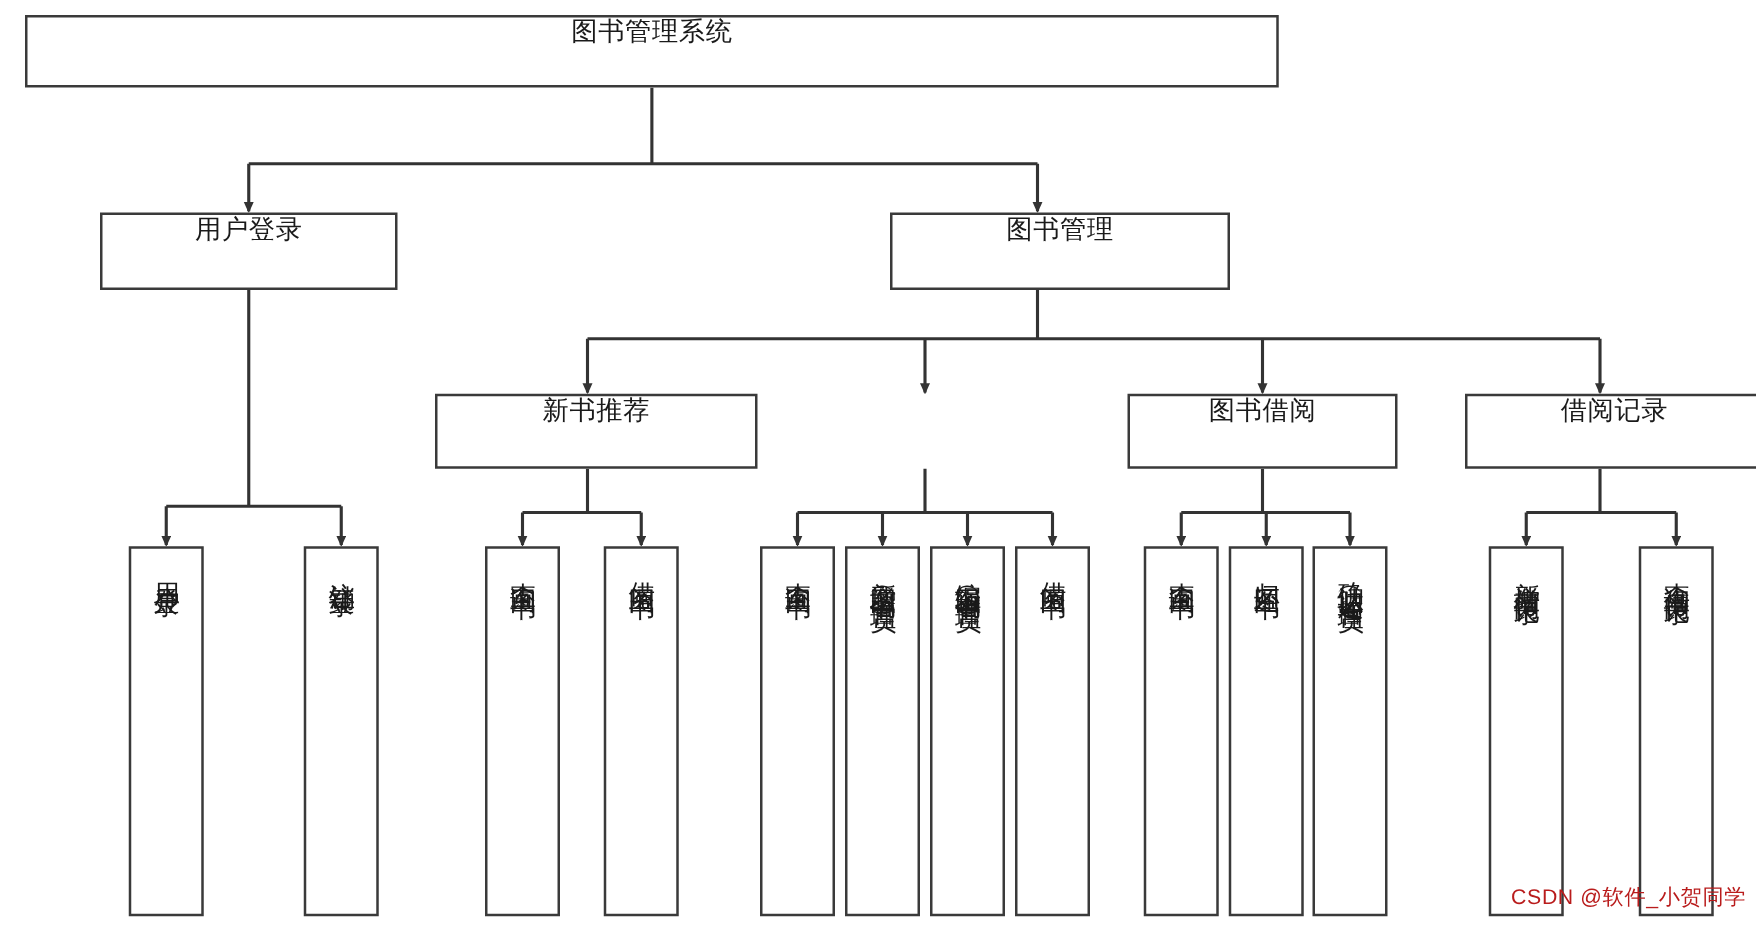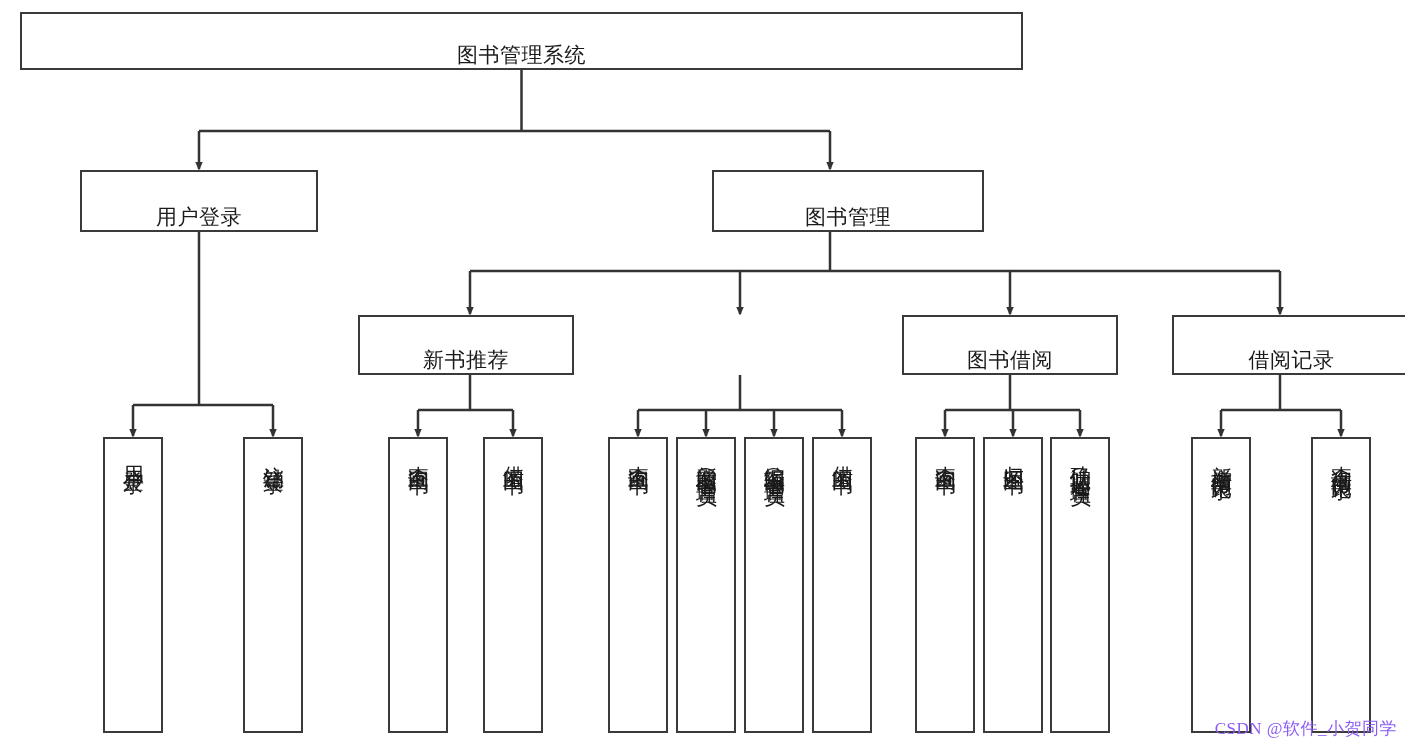--- a/index.html
+++ b/index.html
@@ -25,21 +25,21 @@
     width: 1405px;
     height: 747px;
     pointer-events: none;
   }
   .node {
     position: absolute;
     box-sizing: border-box;
     background: #ffffff;
     border: 2.5px solid #3a3a3a;
     display: flex;
-    align-items: flex-end;
+    align-items: flex-start;
     justify-content: center;
     color: #1a1a1a;
     z-index: 2;
   }
   .node .label {
     display: block;
     text-align: center;
     line-height: 1.12;
     letter-spacing: 0.5px;
   }
@@ -54,27 +54,27 @@
     writing-mode: vertical-rl;
     text-orientation: upright;
     font-size: 21px;
     letter-spacing: 3px;
     line-height: 1;
     white-space: nowrap;
   }
   .watermark {
     position: absolute;
     right: 8px;
-    bottom: 7px;
+    bottom: 18px;
     font-size: 17px;
-    color: #8b5cf6;
+    color: #b91c1c;
     letter-spacing: 0.5px;
     z-index: 3;
     white-space: nowrap;
-    font-family: Liberation Serif, serif;
+    font-family: Liberation Sans, sans-serif;
   }
 </style>
 </head>
 <body>
 
 <div id="canvas">
 
   <svg id="edges" viewBox="0 0 1405 747" xmlns="http://www.w3.org/2000/svg">
       <defs>
         <marker id="arrow" markerWidth="9" markerHeight="9" refX="7.5" refY="4" orient="auto" markerUnits="userSpaceOnUse">
@@ -120,21 +120,21 @@
     <span class="label">图书管理系统</span>
   </div>
 
   <div class="node horiz" style="left:80px;top:170px;width:238px;height:62px;">
     <span class="label">用户登录</span>
   </div>
   <div class="node horiz" style="left:712px;top:170px;width:272px;height:62px;">
     <span class="label">图书管理</span>
   </div>
 
-  <div class="node horiz" style="left:358px;top:315px;width:216px;height:60px;">
+  <div class="node horiz" style="left:348px;top:315px;width:258px;height:60px;">
     <span class="label">新书推荐</span>
   </div>
   <div class="node horiz" style="left:902px;top:315px;width:216px;height:60px;">
     <span class="label">图书借阅</span>
   </div>
   <div class="node horiz" style="left:1172px;top:315px;width:239px;height:60px;">
     <span class="label">借阅记录</span>
   </div>
 
   <div class="node vert" style="left:103px;top:437px;width:60px;height:296px;">

